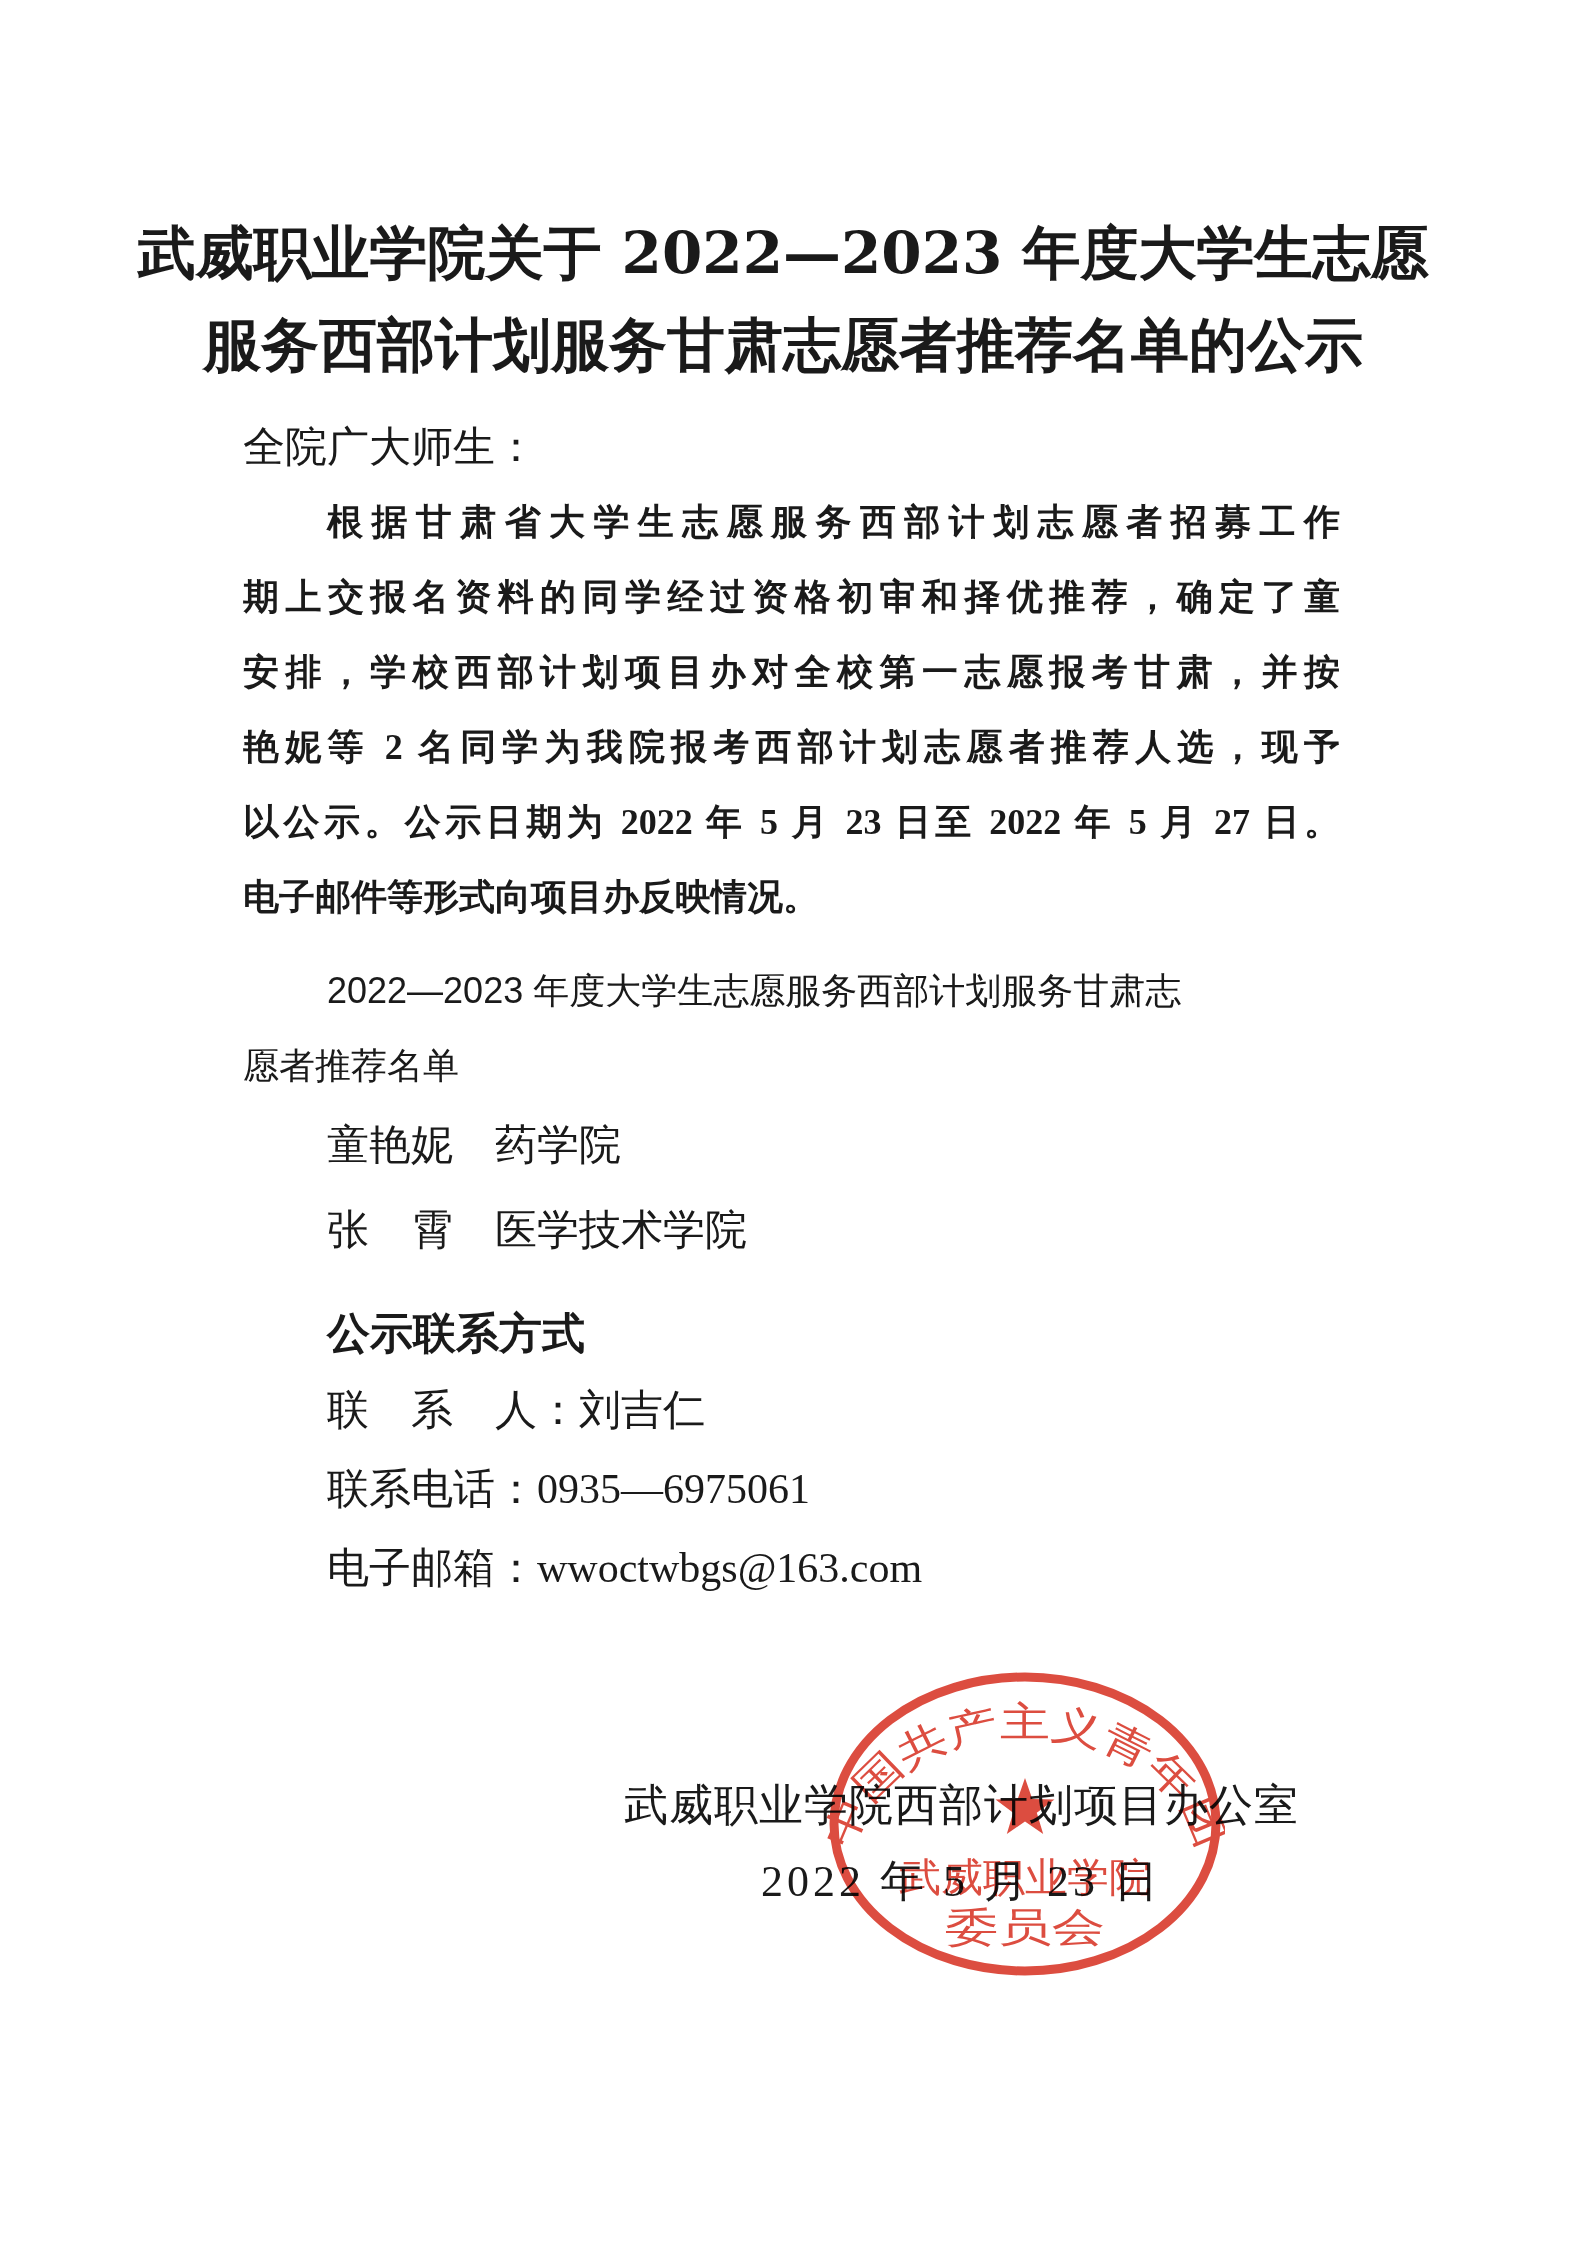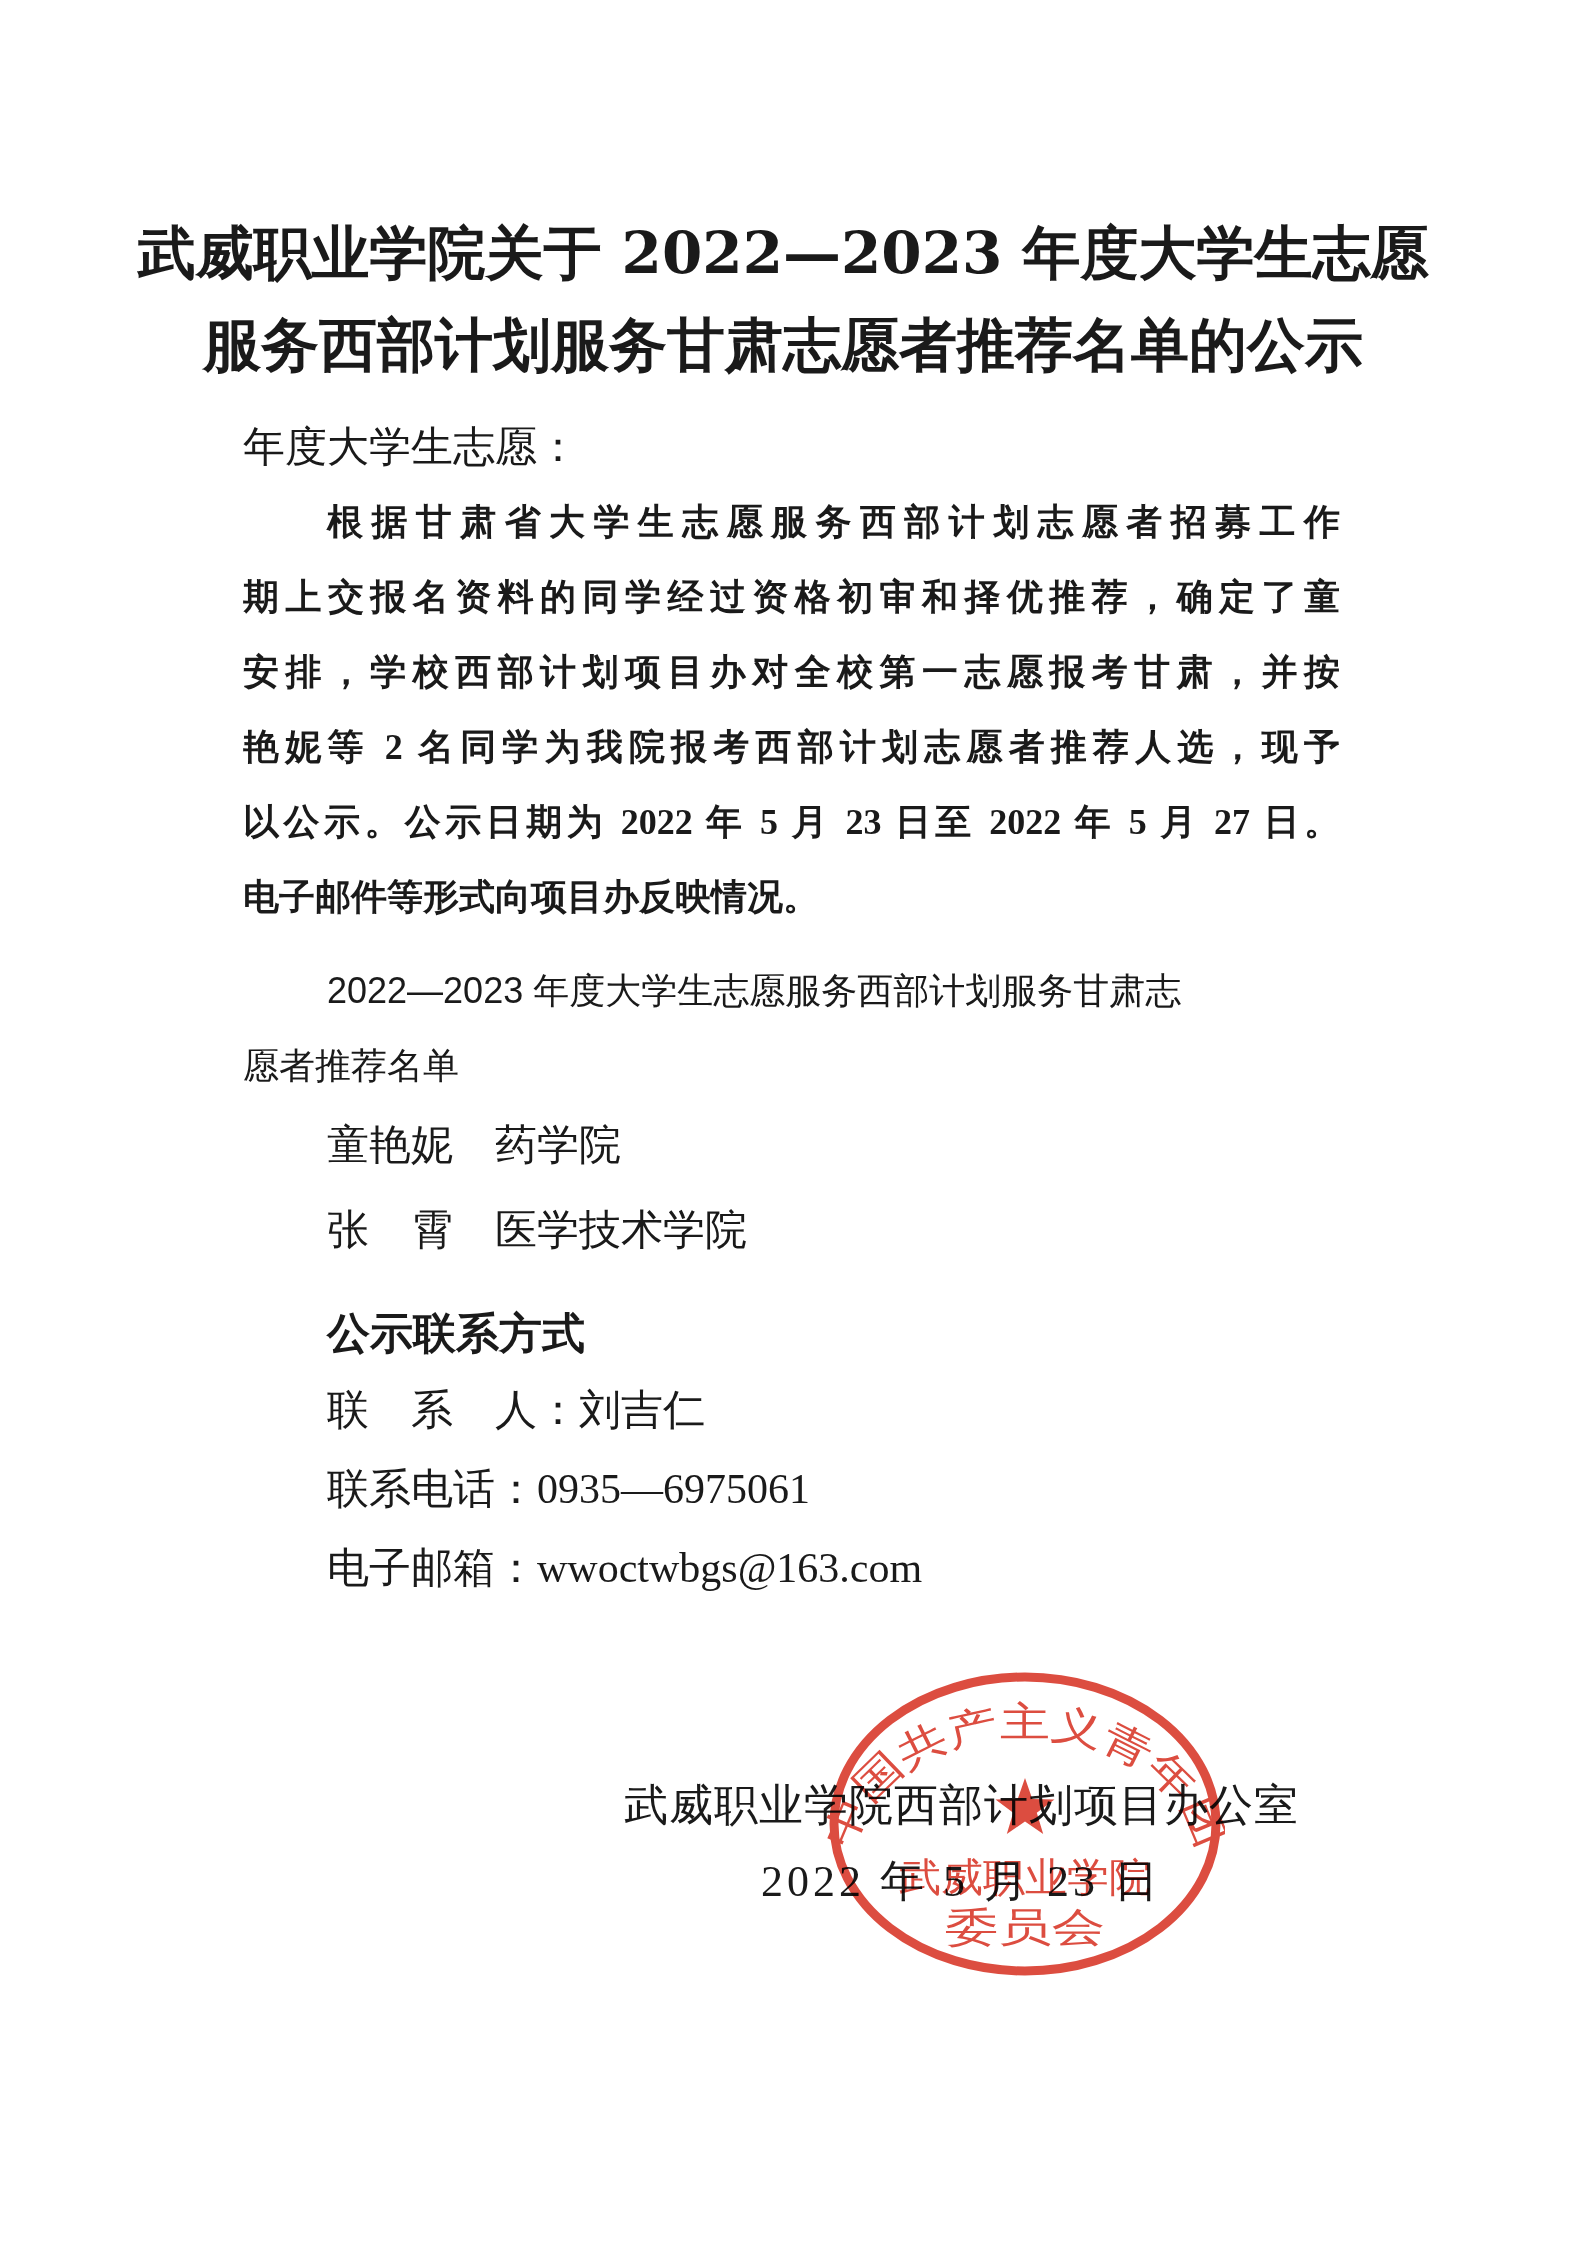--- a/index.html
+++ b/index.html
@@ -78,21 +78,21 @@
 
 <div class="page">
 
   <div class="title-block">
     <div class="title-line">武威职业学院关于 2022—2023 年度大学生志愿</div>
     <div class="title-line">服务西部计划服务甘肃志愿者推荐名单的公示</div>
   </div>
 
   <div class="content">
 
-    <div class="salutation">年度大学生志愿：</div>
+    <div class="salutation">全院广大师生：</div>
 
     <div class="para-line indent">根据甘肃省大学生志愿服务西部计划志愿者招募工作</div>
     <div class="para-line">期上交报名资料的同学经过资格初审和择优推荐，确定了童</div>
     <div class="para-line">安排，学校西部计划项目办对全校第一志愿报考甘肃，并按</div>
     <div class="para-line">艳妮等 2 名同学为我院报考西部计划志愿者推荐人选，现予</div>
     <div class="para-line">以公示。公示日期为 2022 年 5 月 23 日至 2022 年 5 月 27 日。</div>
     <div class="para-line last">电子邮件等形式向项目办反映情况。</div>
 
     <div class="subtitle-block">
       <div class="subtitle-line indent">2022—2023 年度大学生志愿服务西部计划服务甘肃志</div>

